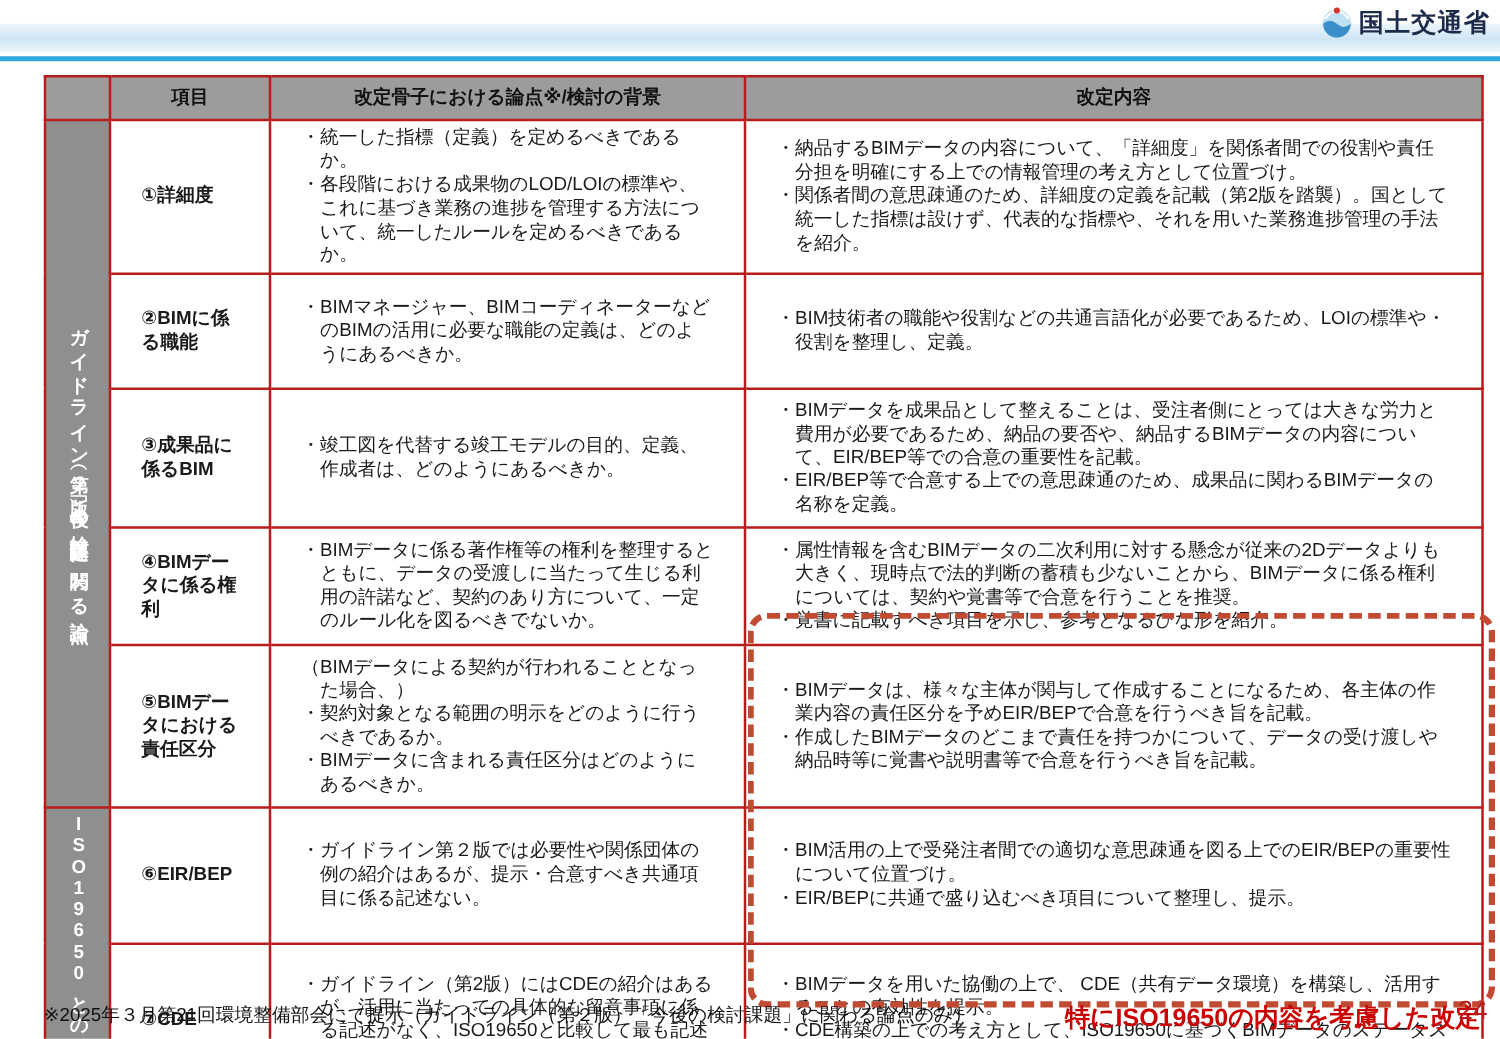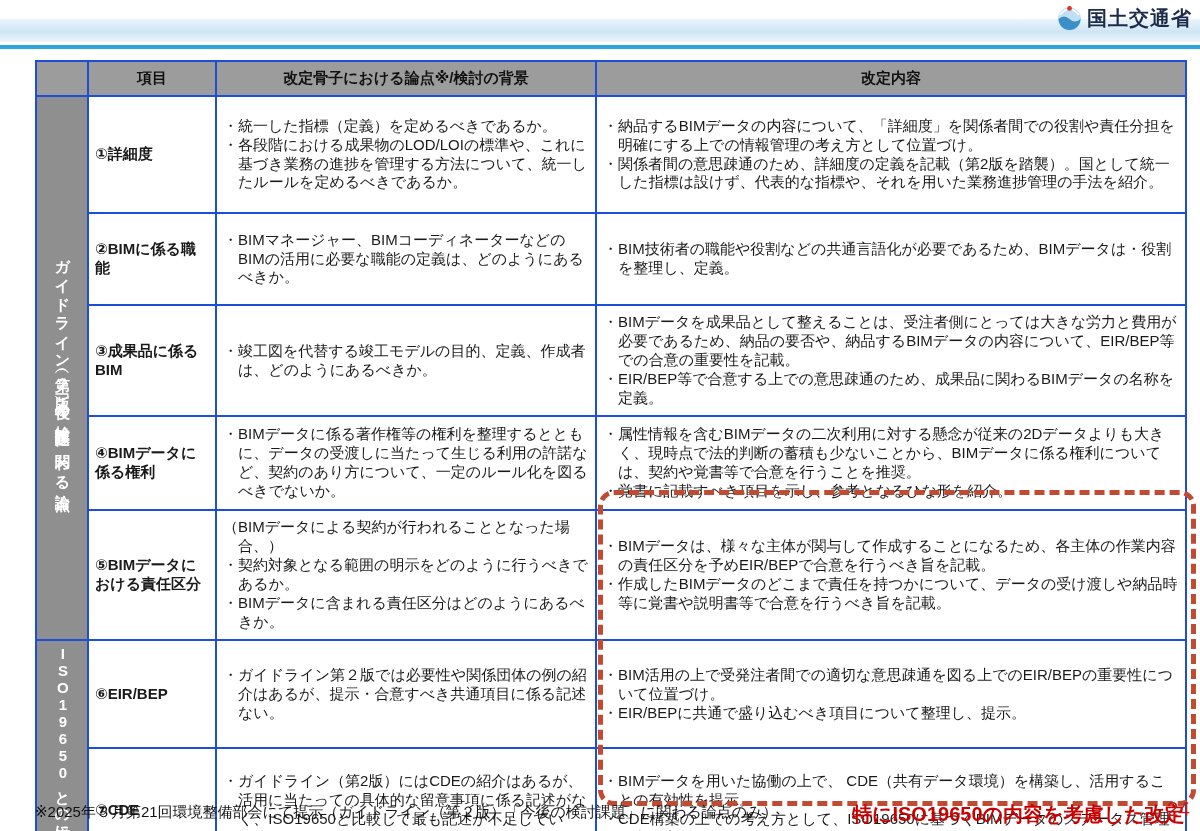--- a/index.html
+++ b/index.html
@@ -30,22 +30,22 @@
   }
   .logo-text{font-size:20px;font-weight:bold;color:#1c2b4a;letter-spacing:1px;}
 
   
   table.main-table{
     position:absolute;left:35px;top:60px;width:1150px;height:735px;
     border-collapse:collapse;table-layout:fixed;
     background:#ffffff;
   }
   table.main-table th,table.main-table td{
-    border:2px solid #1d4ed8;vertical-align:middle;
-    padding:4px 6px;font-size:15px;line-height:1.26;
+    border:2px solid #b91c1c;vertical-align:middle;
+    padding:4px 24px;font-size:15px;line-height:1.26;
   }
   thead tr{height:35px;}
   thead th{
     background:var(--header-gray,#9c9c9c);
     font-weight:bold;text-align:center;font-size:16px;color:#111;
     padding:2px;
   }
   th.corner{background:var(--header-gray,#9c9c9c);}
   tbody tr:nth-child(1){height:117px;}
   tbody tr:nth-child(2){height:92px;}
@@ -137,21 +137,21 @@
             <span class="cell-line">・納品するBIMデータの内容について、「詳細度」を関係者間での役割や責任分担を明確にする上での情報管理の考え方として位置づけ。</span>
             <span class="cell-line">・関係者間の意思疎通のため、詳細度の定義を記載（第2版を踏襲）。国として統一した指標は設けず、代表的な指標や、それを用いた業務進捗管理の手法を紹介。</span>
           </td>
         </tr>
         <tr>
           <td class="item-cell">②BIMに係る職能</td>
           <td class="points-cell">
             <span class="cell-line">・BIMマネージャー、BIMコーディネーターなどのBIMの活用に必要な職能の定義は、どのようにあるべきか。</span>
           </td>
           <td class="contents-cell">
-            <span class="cell-line">・BIM技術者の職能や役割などの共通言語化が必要であるため、BIMデータは・役割を整理し、定義。</span>
+            <span class="cell-line">・BIM技術者の職能や役割などの共通言語化が必要であるため、LOIの標準や・役割を整理し、定義。</span>
           </td>
         </tr>
         <tr>
           <td class="item-cell">③成果品に係るBIM</td>
           <td class="points-cell">
             <span class="cell-line">・竣工図を代替する竣工モデルの目的、定義、作成者は、どのようにあるべきか。</span>
           </td>
           <td class="contents-cell">
             <span class="cell-line">・BIMデータを成果品として整えることは、受注者側にとっては大きな労力と費用が必要であるため、納品の要否や、納品するBIMデータの内容について、EIR/BEP等での合意の重要性を記載。</span>
             <span class="cell-line">・EIR/BEP等で合意する上での意思疎通のため、成果品に関わるBIMデータの名称を定義。</span>

